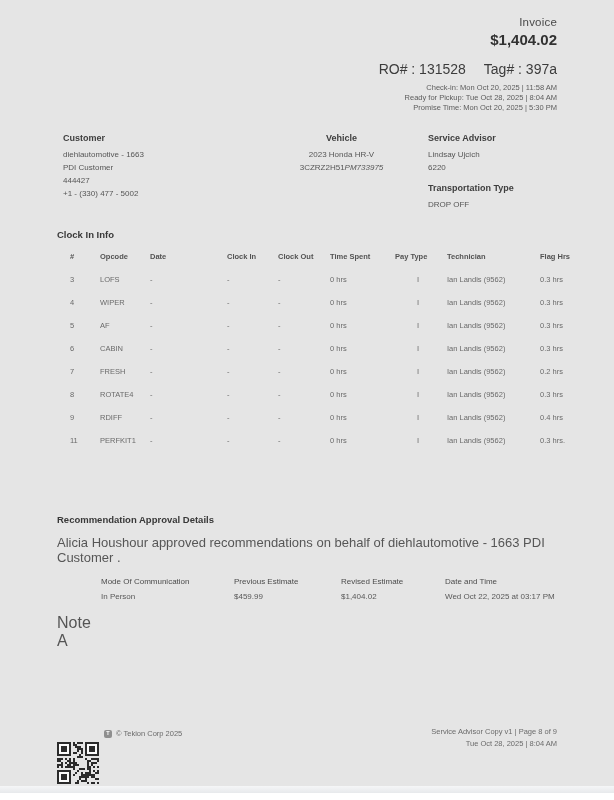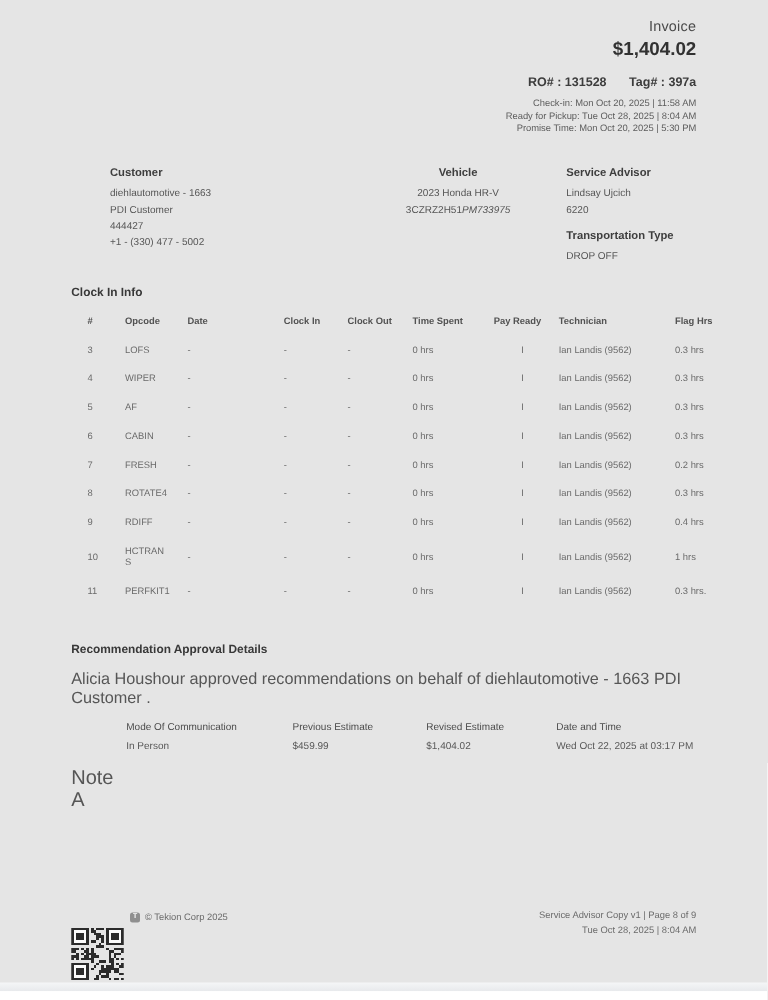--- a/index.html
+++ b/index.html
@@ -5,26 +5,26 @@
   html,body{margin:0;padding:0;background:#ffffff;}
   .page{
     position:relative;width:614px;height:793px;background:#e5e5e5;
     font-family:"Liberation Sans","DejaVu Sans",sans-serif;color:#555;
     overflow:hidden;
   }
   
   .hdr{position:absolute;top:16px;right:57px;text-align:right;}
   .hdr .invoice-label{font-size:11.5px;color:#4a4a4a;letter-spacing:.2px;}
   .hdr .amount{font-size:15px;font-weight:bold;color:#323232;margin-top:3px;}
-  .hdr .ro-line{margin-top:13px;font-size:10px;font-weight:bold;color:#3c3c3c;}
+  .hdr .ro-line{margin-top:13px;font-size:14px;font-weight:normal;color:#3c3c3c;}
   .hdr .ro-line .tag{margin-left:18px;}
   .hdr .meta{margin-top:6px;font-size:7.5px;color:#5c5c5c;line-height:10px;}
   
   .info{position:absolute;top:133px;left:63px;right:57px;display:flex;}
-  .info .col1{width:192px;margin-left:25px;}
+  .info .col1{width:192px;}
   .info .col2{width:173px;text-align:center;}
   .info .col3{flex:1;}
   .info h4{font-size:9px;font-weight:bold;color:#3e3e3e;margin:0 0 5px 0;}
   .info .line{font-size:8px;color:#565656;line-height:13px;}
   .vin-italic{font-style:italic;}
   .trans-block{margin-top:9px;}
   
   .clock{position:absolute;top:229px;left:57px;}
   .sec-title{font-size:9.5px;font-weight:bold;color:#383838;margin:0 0 6px 0;}
   table.clock-table{width:500px;border-collapse:collapse;table-layout:fixed;
@@ -106,21 +106,21 @@
     <div class="sec-title">Clock In Info</div>
     <table class="clock-table">
       <thead>
         <tr>
             <th class="c-num w-num">#</th>
             <th class="c-opcode w-opcode">Opcode</th>
             <th class="c-date w-date">Date</th>
             <th class="c-clock_in w-clock_in">Clock In</th>
             <th class="c-clock_out w-clock_out">Clock Out</th>
             <th class="c-time_spent w-time_spent">Time Spent</th>
-            <th class="c-pay_type w-pay_type">Pay Ready</th>
+            <th class="c-pay_type w-pay_type">Pay Type</th>
             <th class="c-technician w-technician">Technician</th>
             <th class="c-flag_hrs w-flag_hrs">Flag Hrs</th>
           </tr>
       </thead>
       <tbody>
           <tr>
             <td class="c-num">3</td>
             <td class="c-opcode">LOFS</td>
             <td class="c-date">-</td>
             <td class="c-clock_in">-</td>
@@ -188,32 +188,20 @@
           <tr>
             <td class="c-num">9</td>
             <td class="c-opcode">RDIFF</td>
             <td class="c-date">-</td>
             <td class="c-clock_in">-</td>
             <td class="c-clock_out">-</td>
             <td class="c-time_spent">0 hrs</td>
             <td class="c-pay_type">I</td>
             <td class="c-technician">Ian Landis (9562)</td>
             <td class="c-flag_hrs">0.4 hrs</td>
-          </tr>
-          <tr>
-            <td class="c-num">10</td>
-            <td class="c-opcode">HCTRAN
-S</td>
-            <td class="c-date">-</td>
-            <td class="c-clock_in">-</td>
-            <td class="c-clock_out">-</td>
-            <td class="c-time_spent">0 hrs</td>
-            <td class="c-pay_type">I</td>
-            <td class="c-technician">Ian Landis (9562)</td>
-            <td class="c-flag_hrs">1 hrs</td>
           </tr>
           <tr>
             <td class="c-num">11</td>
             <td class="c-opcode">PERFKIT1</td>
             <td class="c-date">-</td>
             <td class="c-clock_in">-</td>
             <td class="c-clock_out">-</td>
             <td class="c-time_spent">0 hrs</td>
             <td class="c-pay_type">I</td>
             <td class="c-technician">Ian Landis (9562)</td>

